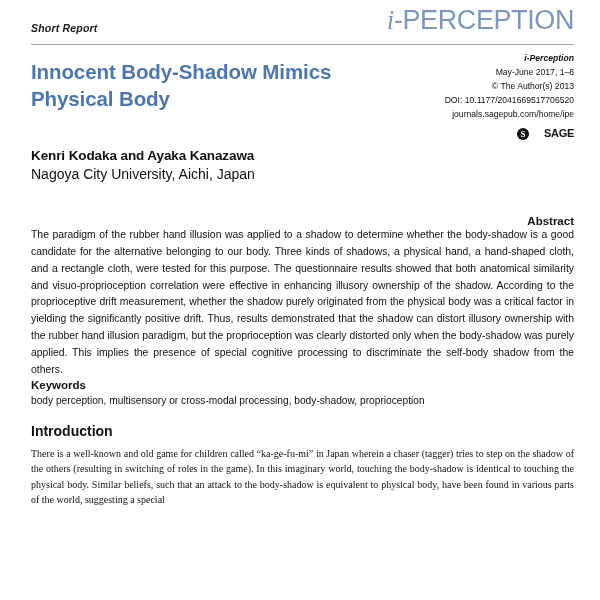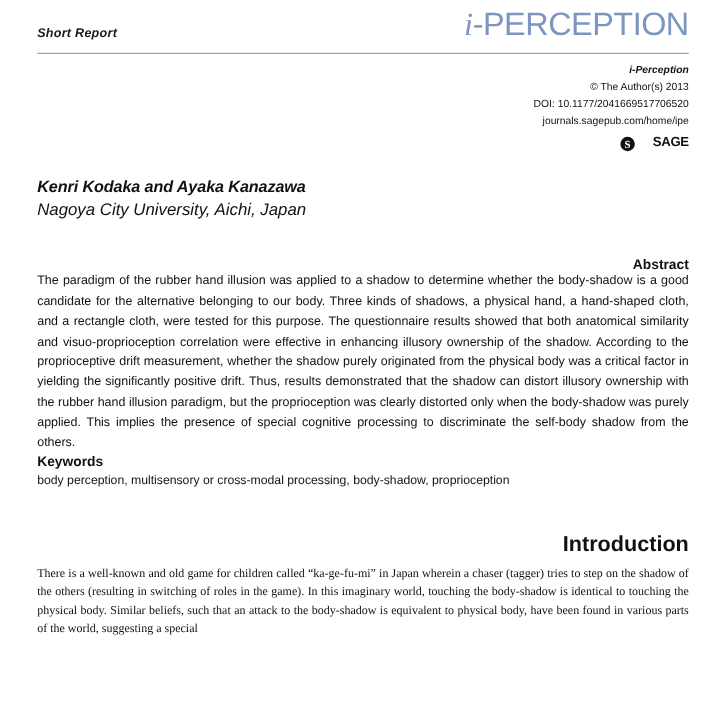--- a/index.html
+++ b/index.html
@@ -118,21 +118,20 @@
     font-weight: bold;
     letter-spacing: -0.3px;
     margin-left: 15px;
     color: #111111;
   }
 
   
   .authors-block {
     margin: 0 22px 0 31px;
     padding-top: 6px;
-    font-style: italic;
   }
   .authors {
     font-size: 13.5px;
     font-weight: bold;
     color: #111111;
     letter-spacing: -0.1px;
   }
   .affiliation {
     font-size: 14px;
     color: #111111;
@@ -157,24 +156,23 @@
     color: #111111;
   }
   .keywords-heading { }
   .keywords-text {
     margin-top: 2px;
     font-size: 10.2px;
     line-height: 1.6;
     color: #111111;
   }
   .intro-heading {
-    margin-top: 34px;
-    font-size: 18px;
-    font-weight: bold;
-    text-align: right;
+    margin-top: 14px;
+    font-size: 14px;
+    font-weight: bold;
   }
   .intro-text {
     margin-top: 7px;
     font-family: "Liberation Serif", serif;
     font-size: 10px;
     line-height: 1.55;
     text-align: justify;
     color: #111111;
   }
 </style>
@@ -183,22 +181,24 @@
 
 <div class="page">
 
   <div class="header">
     <div class="short-report">Short Report</div>
     <div class="masthead"><span class="i">i</span><span>-PERCEPTION</span></div>
     <div class="rule"></div>
   </div>
 
   <div class="title-row">
+    <div class="title">Innocent Body-Shadow Mimics Physical Body</div>
     <div class="meta">
       <div class="journal">i-Perception</div>
+      <div>May-June 2017, 1–8</div>
       <div>© The Author(s) 2013</div>
       <div>DOI: 10.1177/2041669517706520</div>
       <div>journals.sagepub.com/home/ipe</div>
       <div class="sage">
         <span class="sage-mark">S</span>
         <span class="sage-word">SAGE</span>
       </div>
     </div>
   </div>
 

